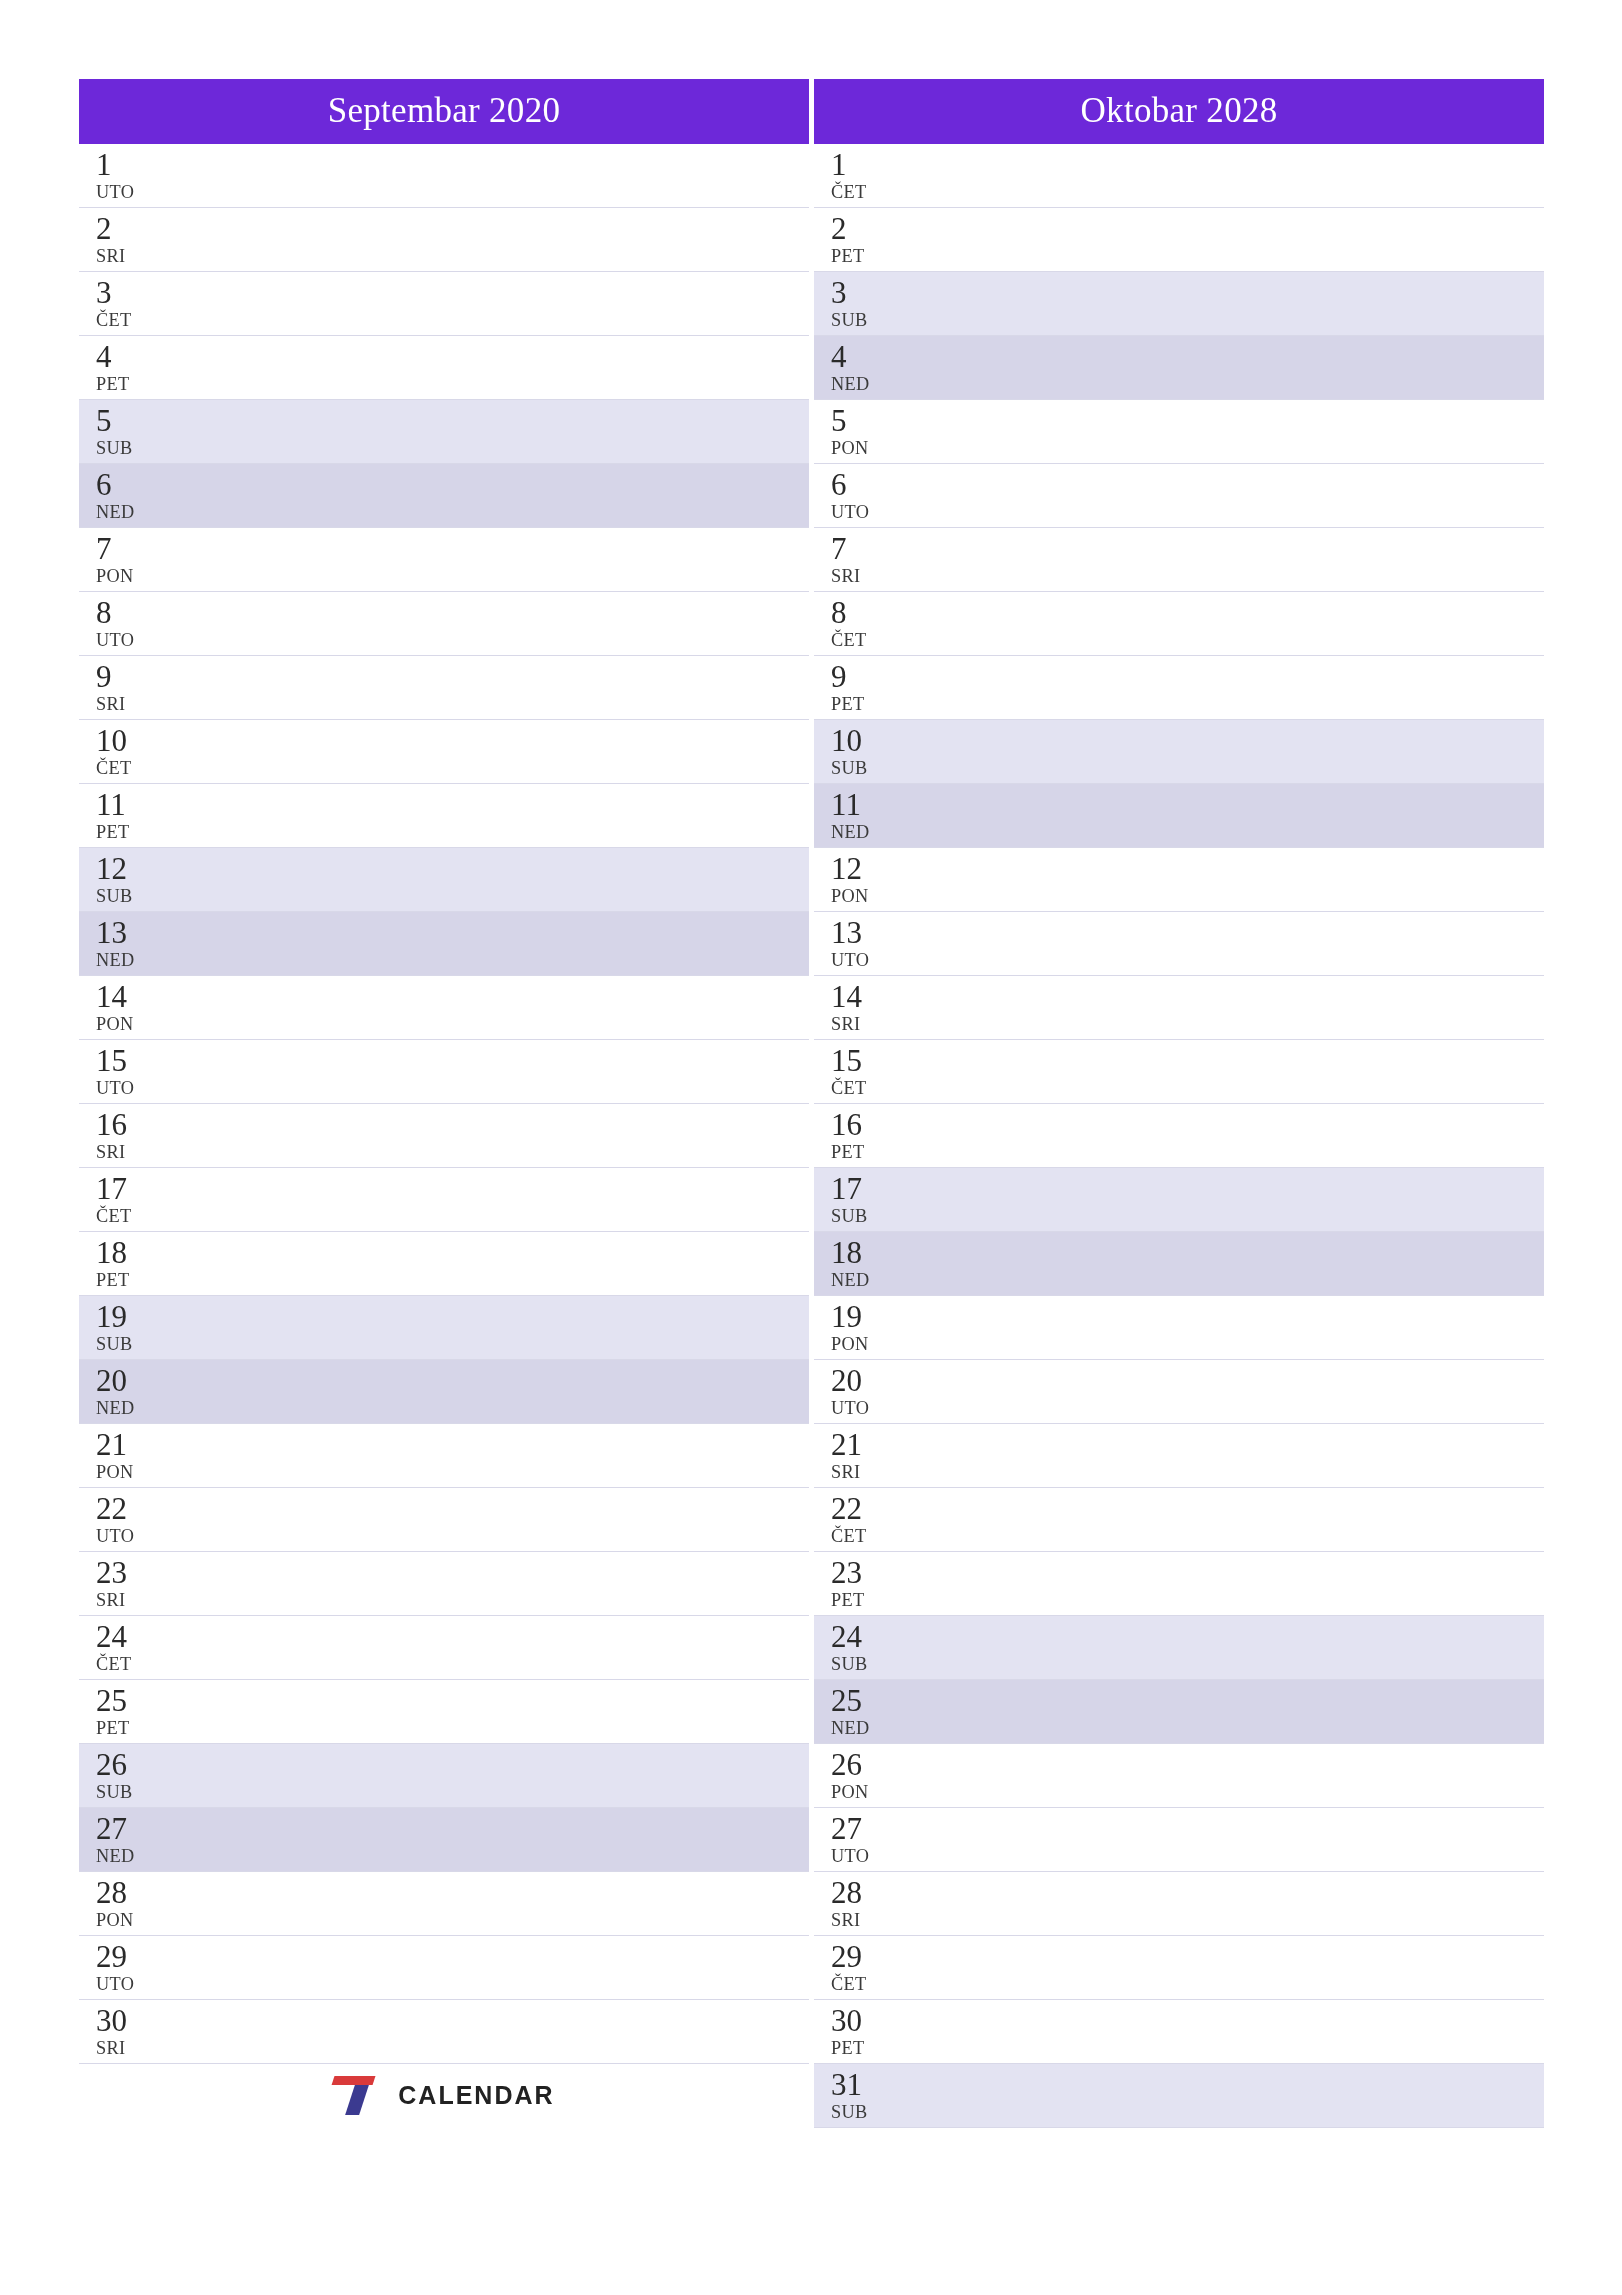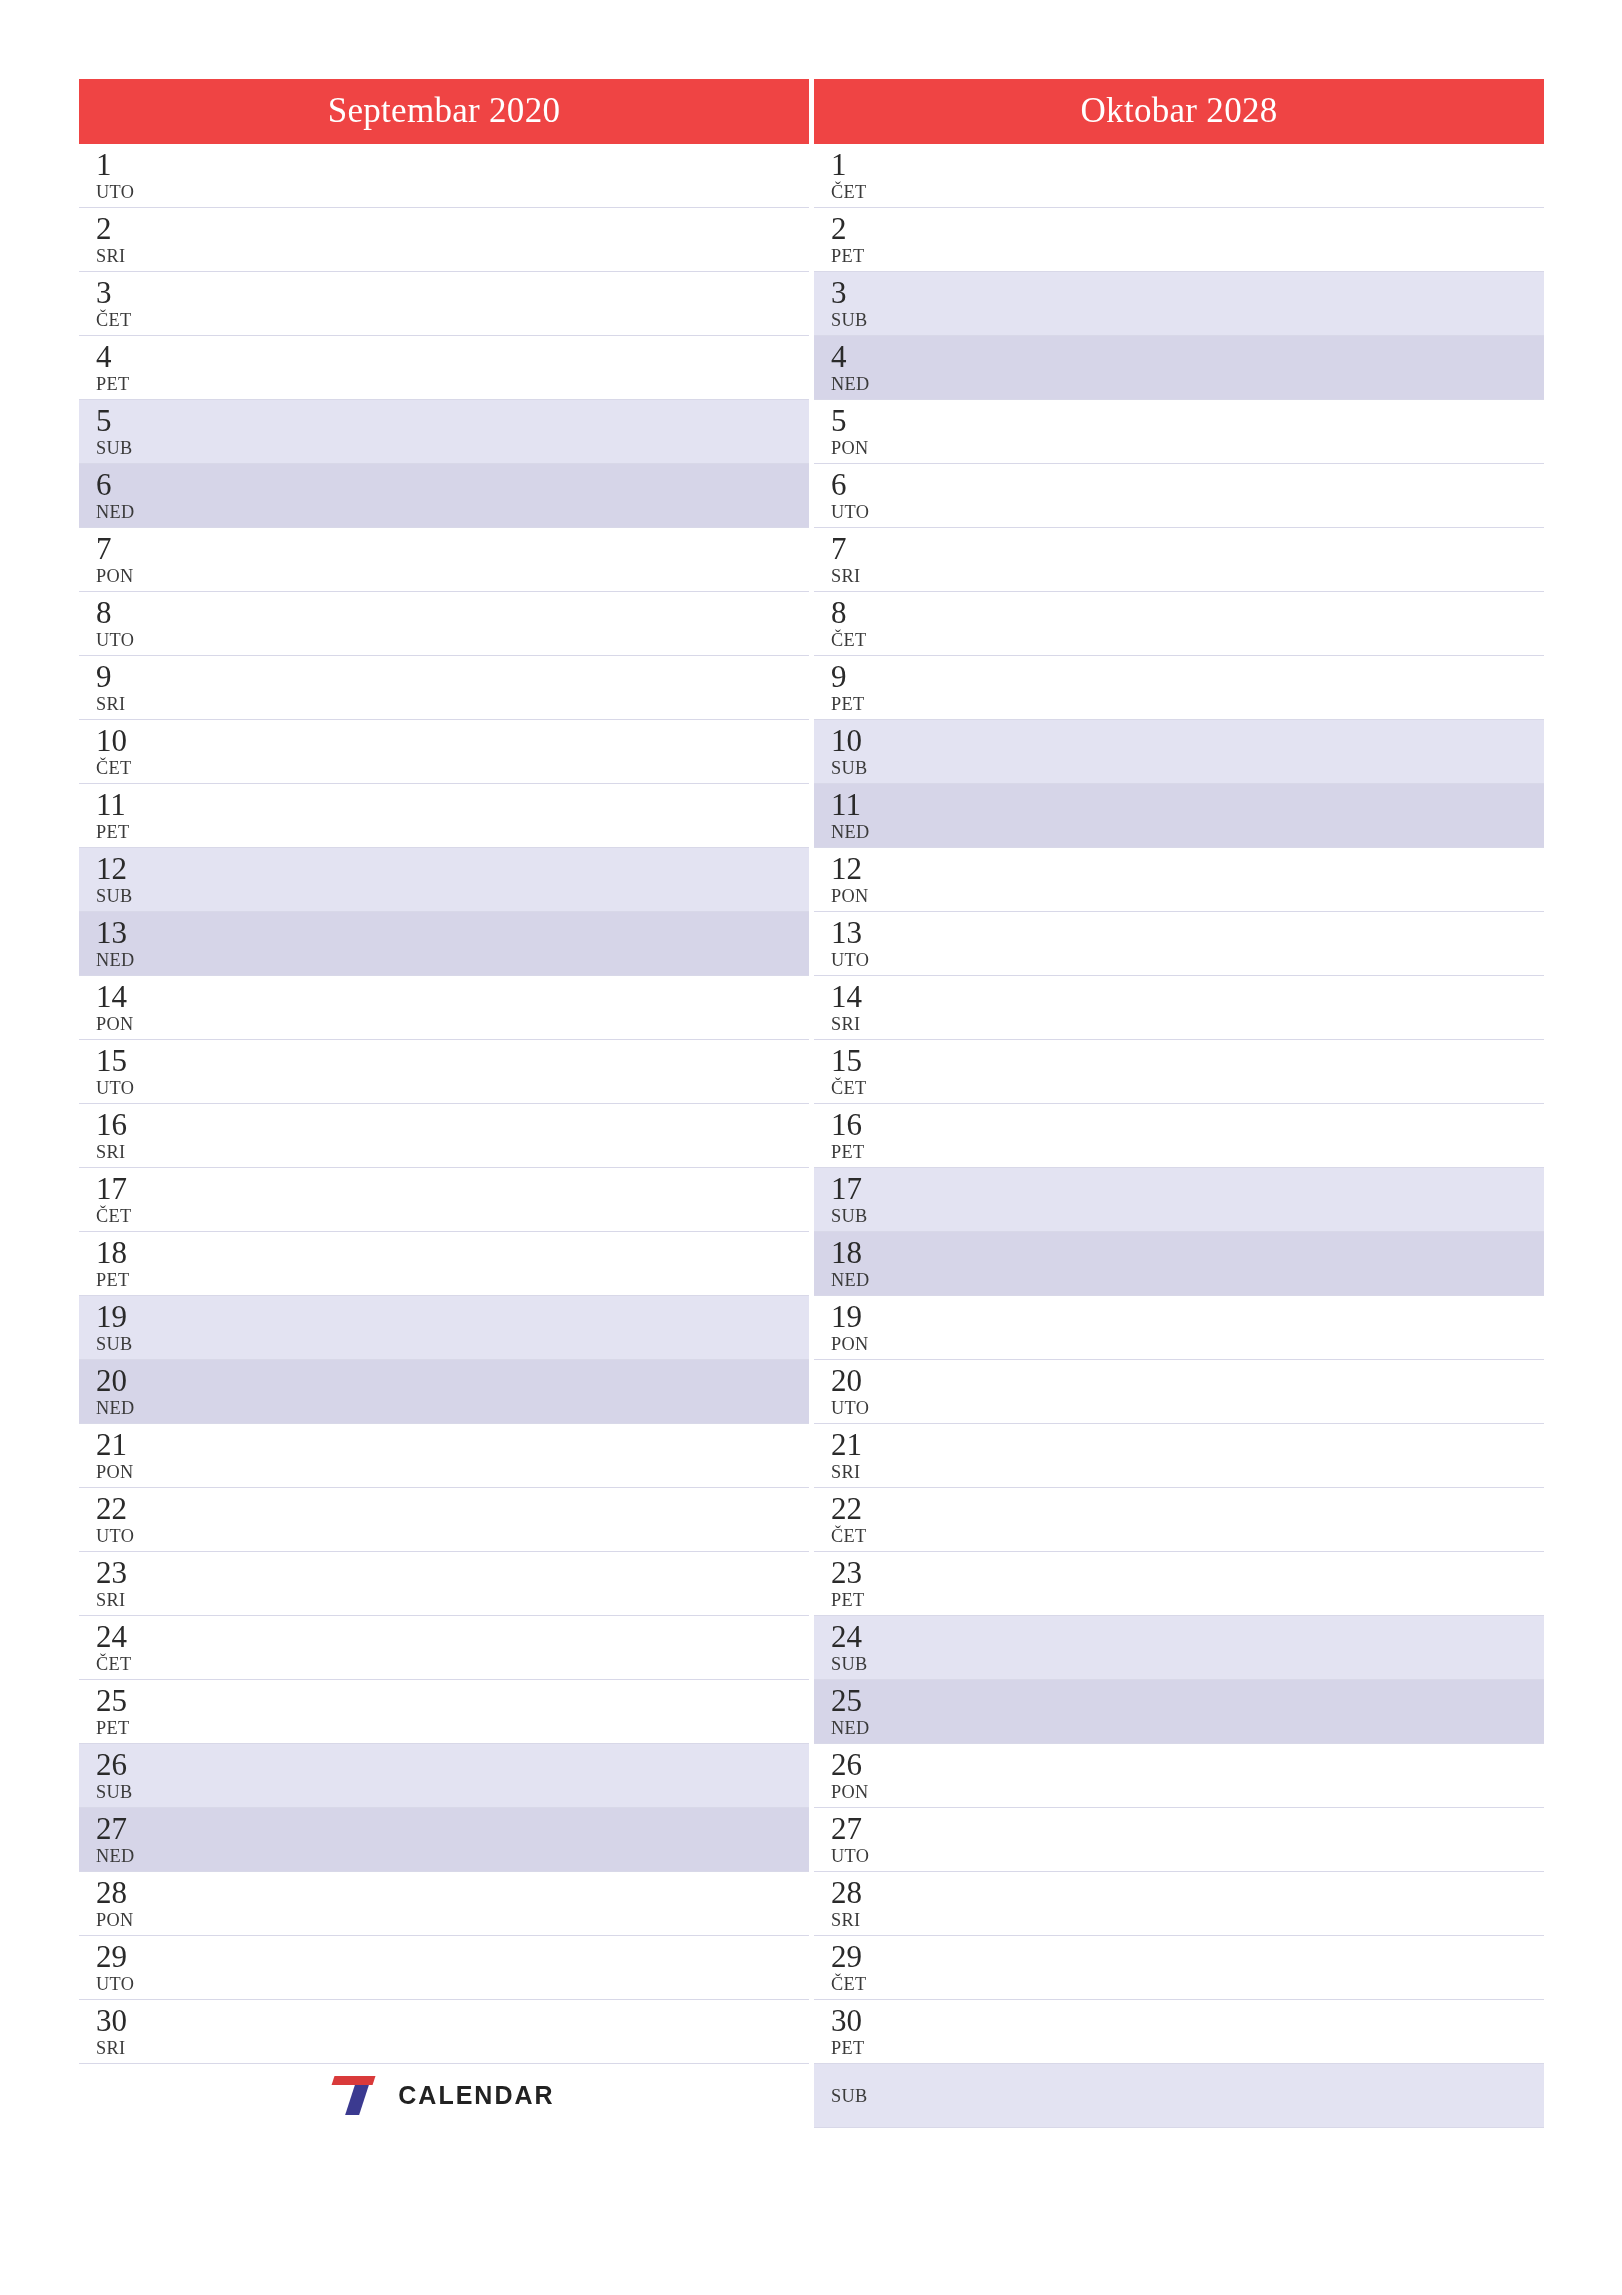--- a/index.html
+++ b/index.html
@@ -13,21 +13,21 @@
     display: flex;
     gap: 5.2px;
     width: 100%;
   }
   .month-col {
     flex: 1;
     display: flex;
     flex-direction: column;
   }
   .month-header {
-    background: #ef4444;
+    background: #6d28d9;
     color: #ffffff;
     text-align: center;
     font-size: 35px;
     font-weight: 400;
     padding: 11.8px 0 13px 0;
     letter-spacing: 0.3px;
   }
   .day-row {
     border-bottom: 1.3px solid #d8d8e8;
     display: flex;
@@ -333,17 +333,18 @@
       </div>
       <div class="day-row">
         <div class="day-num">29</div>
         <div class="day-abbr">ČET</div>
       </div>
       <div class="day-row">
         <div class="day-num">30</div>
         <div class="day-abbr">PET</div>
       </div>
       <div class="day-row sat">
+        <div class="day-num">31</div>
         <div class="day-abbr">SUB</div>
       </div>
     </div>
 </div>
 
 
 </body></html>

